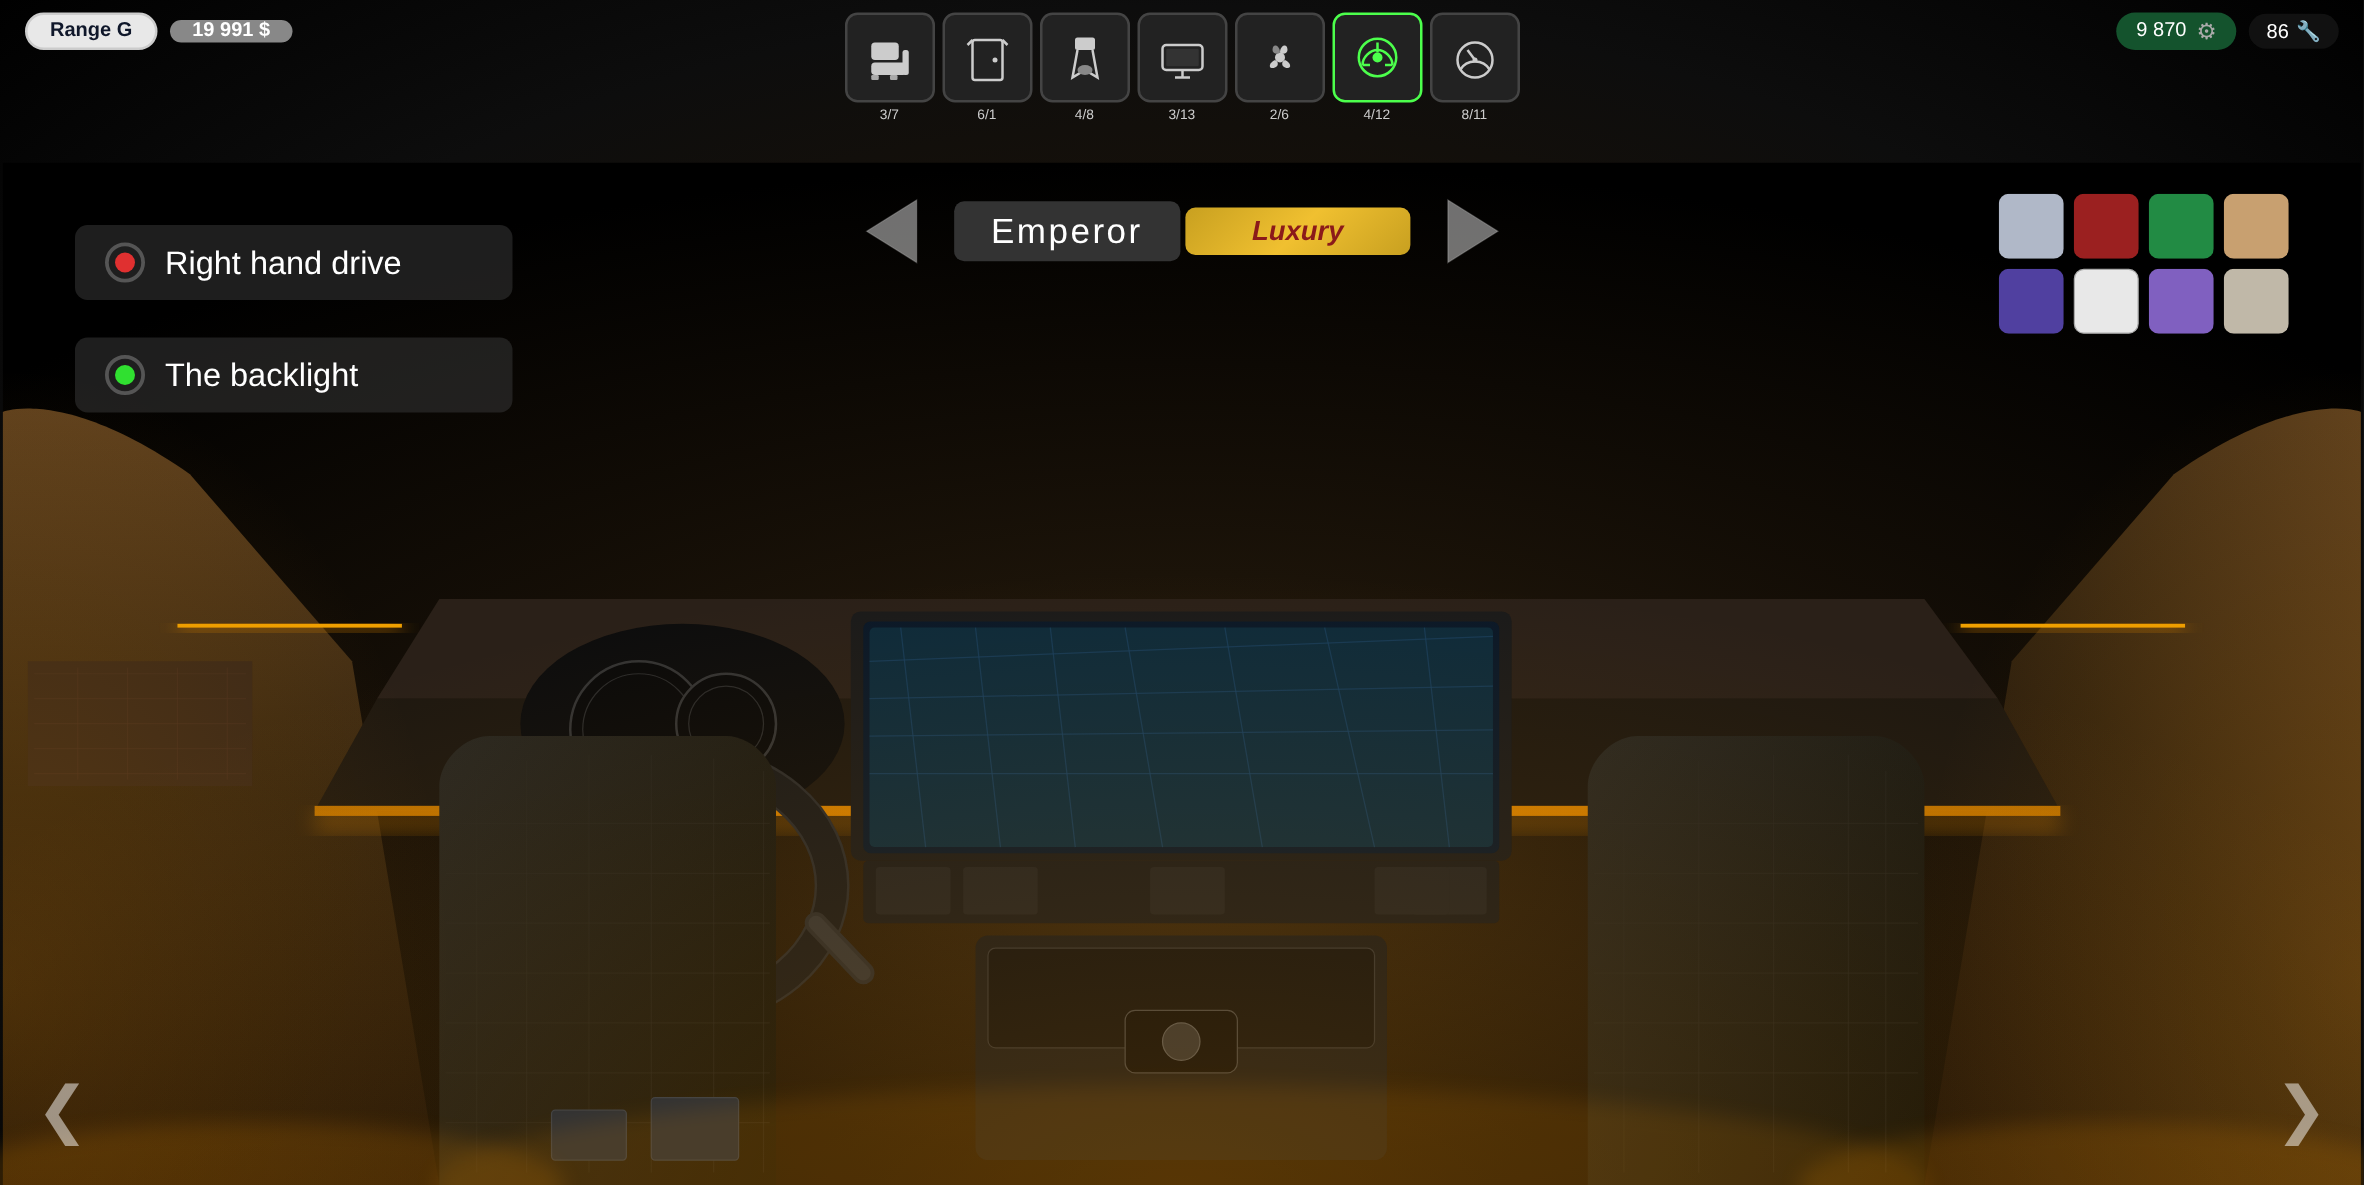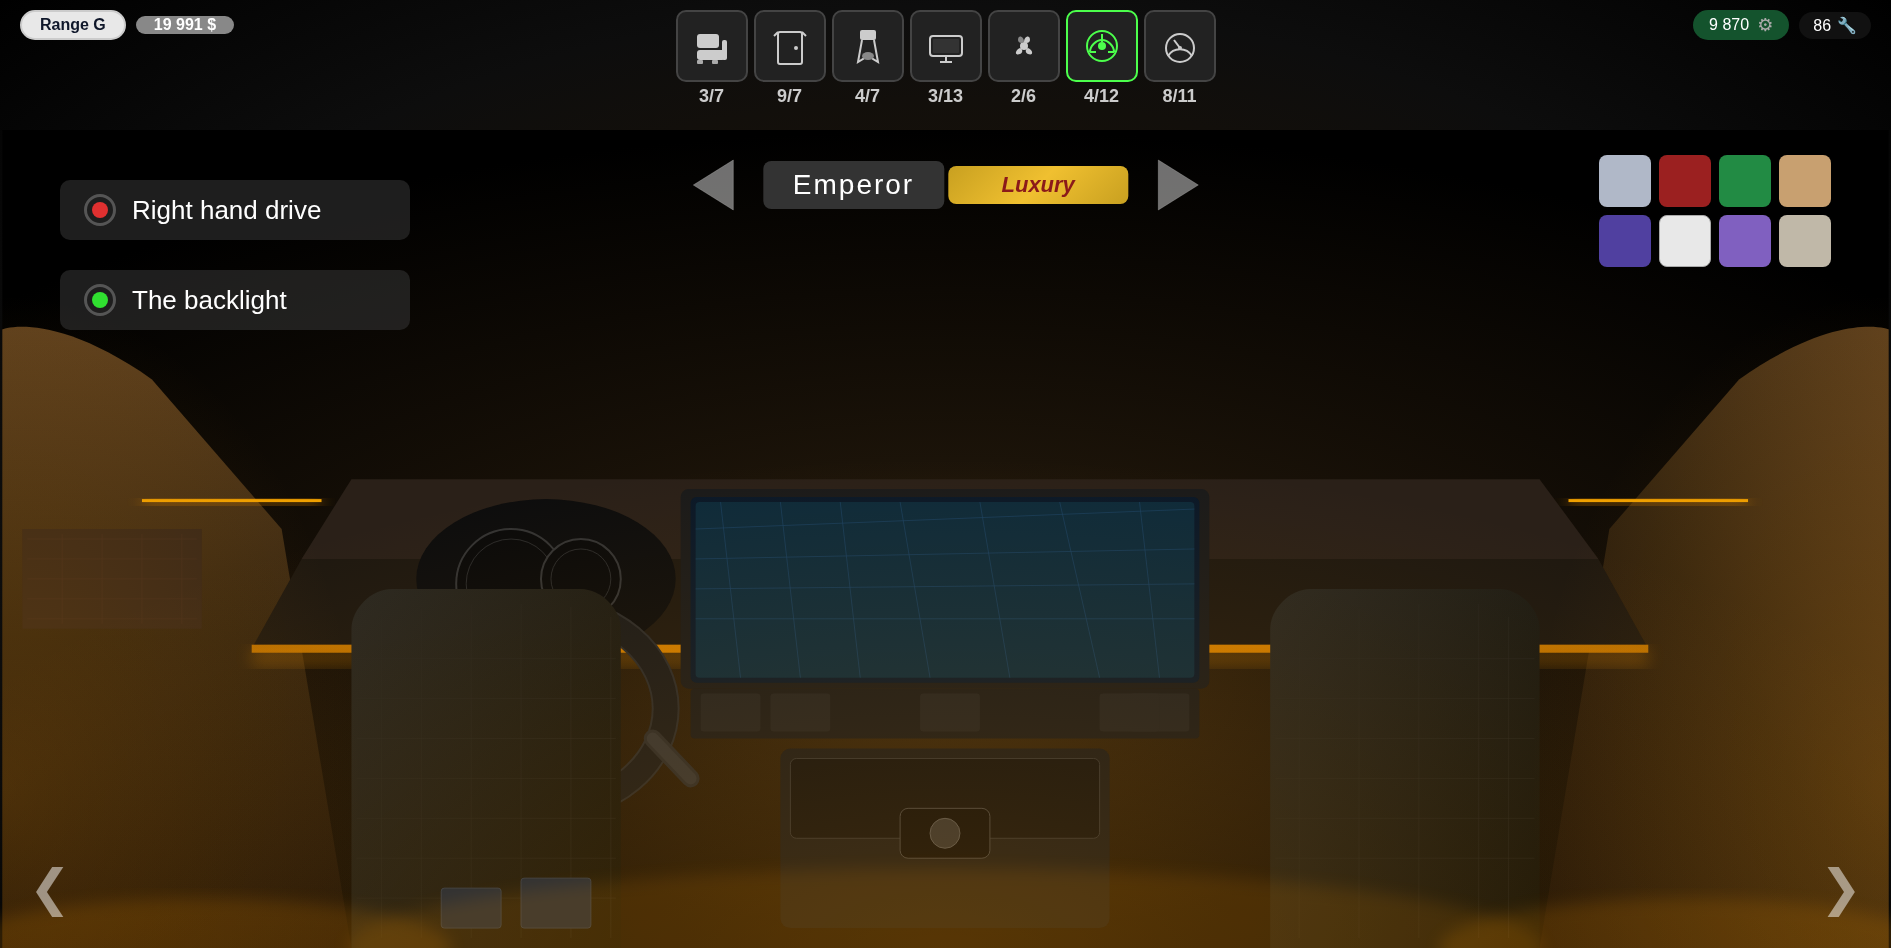--- a/index.html
+++ b/index.html
@@ -123,23 +123,22 @@
       justify-content: center;
       font-size: 32px;
       cursor: pointer;
     }
 
     .cat-icon-box.active {
       border: 2px solid #4cff4c;
     }
 
     .cat-label {
-      font-size: 18px;
+      font-size: 11px;
       color: #ccc;
-      font-weight: bold;
     }
 
     
     .left-panel {
       position: absolute;
       left: 60px;
       top: 180px;
       z-index: 10;
       display: flex;
       flex-direction: column;
@@ -340,31 +339,31 @@
   </div>
   <div class="cat-item">
     <div class="cat-icon-box">
       <svg width="40" height="40" viewBox="0 0 40 40" fill="none">
         <rect x="8" y="6" width="24" height="32" rx="2" stroke="#ccc" stroke-width="2" fill="none"></rect>
         <circle cx="26" cy="22" r="2" fill="#ccc"></circle>
         <line x1="8" y1="6" x2="4" y2="10" stroke="#ccc" stroke-width="2"></line>
         <line x1="32" y1="6" x2="36" y2="10" stroke="#ccc" stroke-width="2"></line>
       </svg>
     </div>
-    <div class="cat-label">9/7</div>
+    <div class="cat-label">6/1</div>
   </div>
   <div class="cat-item">
     <div class="cat-icon-box">
       <svg width="40" height="40" viewBox="0 0 40 40" fill="none">
         <rect x="12" y="4" width="16" height="10" rx="2" fill="#ccc"></rect>
         <path d="M14 14 L10 36 L20 30 L30 36 L26 14" stroke="#ccc" stroke-width="2" fill="none"></path>
         <ellipse cx="20" cy="30" rx="6" ry="4" fill="#888"></ellipse>
       </svg>
     </div>
-    <div class="cat-label">4/7</div>
+    <div class="cat-label">4/8</div>
   </div>
   <div class="cat-item">
     <div class="cat-icon-box">
       <svg width="40" height="40" viewBox="0 0 40 40" fill="none">
         <rect x="4" y="10" width="32" height="20" rx="3" stroke="#ccc" stroke-width="2" fill="none"></rect>
         <rect x="7" y="13" width="26" height="14" rx="1" fill="#333"></rect>
         <line x1="20" y1="30" x2="20" y2="36" stroke="#ccc" stroke-width="2"></line>
         <line x1="14" y1="36" x2="26" y2="36" stroke="#ccc" stroke-width="2"></line>
       </svg>
     </div>

